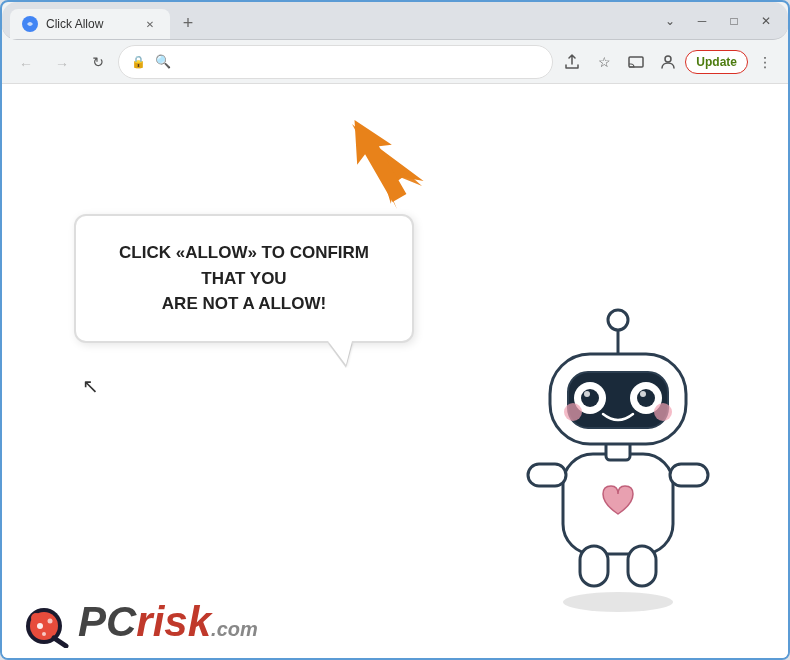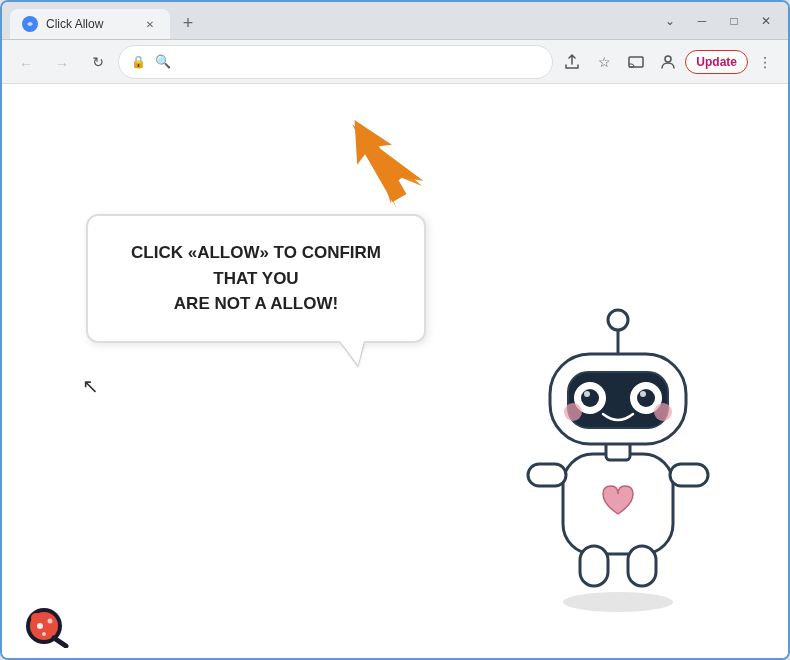--- a/index.html
+++ b/index.html
@@ -24,20 +24,21 @@
     }
 
     
     .title-bar {
       display: flex;
       align-items: center;
       background: #dee1e6;
       height: 38px;
       padding: 0 8px;
       border-bottom: 1px solid #c4c7cc;
+      border-radius: 15px;
     }
 
     .tab-area {
       display: flex;
       align-items: flex-end;
       flex: 1;
       height: 100%;
       padding-top: 6px;
     }
 
@@ -199,21 +200,21 @@
       border-radius: 50%;
       cursor: pointer;
       font-size: 14px;
       color: #555;
     }
 
     .update-btn {
       background: white;
       border: 1.5px solid #d93025;
       border-radius: 16px;
-      color: #be185d;
+      color: #4d7c0f;
       font-size: 12px;
       font-weight: 600;
       padding: 4px 10px;
       cursor: pointer;
     }
 
     
     .page-content {
       flex: 1;
       background: white;
@@ -225,21 +226,21 @@
     .arrow-container {
       position: absolute;
       top: 30px;
       left: 340px;
     }
 
     
     .speech-bubble {
       position: absolute;
       top: 130px;
-      left: 84px;
+      left: 72px;
       background: white;
       border: 2px solid #ddd;
       border-radius: 12px;
       padding: 24px 28px;
       width: 340px;
       box-shadow: 2px 2px 8px rgba(0,0,0,0.1);
     }
 
     .speech-bubble::after {
       content: '';
@@ -454,16 +455,19 @@
         <circle cx="22" cy="30" r="18" fill="#1a1a2e"></circle>
         <circle cx="22" cy="30" r="14" fill="#e74c3c"></circle>
         <circle cx="14" cy="22" r="5" fill="#e74c3c"></circle>
 
         <line x1="32" y1="42" x2="44" y2="50" stroke="#1a1a2e" stroke-width="5" stroke-linecap="round"></line>
 
         <circle cx="18" cy="30" r="3" fill="white" opacity="0.9"></circle>
         <circle cx="28" cy="25" r="2.5" fill="white" opacity="0.7"></circle>
         <circle cx="22" cy="38" r="2" fill="white" opacity="0.7"></circle>
       </svg>
+      <div>
+        <span style="font-size:42px;font-weight:900;font-style:italic;color:#555;"><span style="color:#444;">PC</span><span style="color:#c0392b;">risk</span><span style="font-size:20px;color:#888;">.com</span></span>
+      </div>
     </div>
 
   </div>
 </div>
 
 </body></html>

